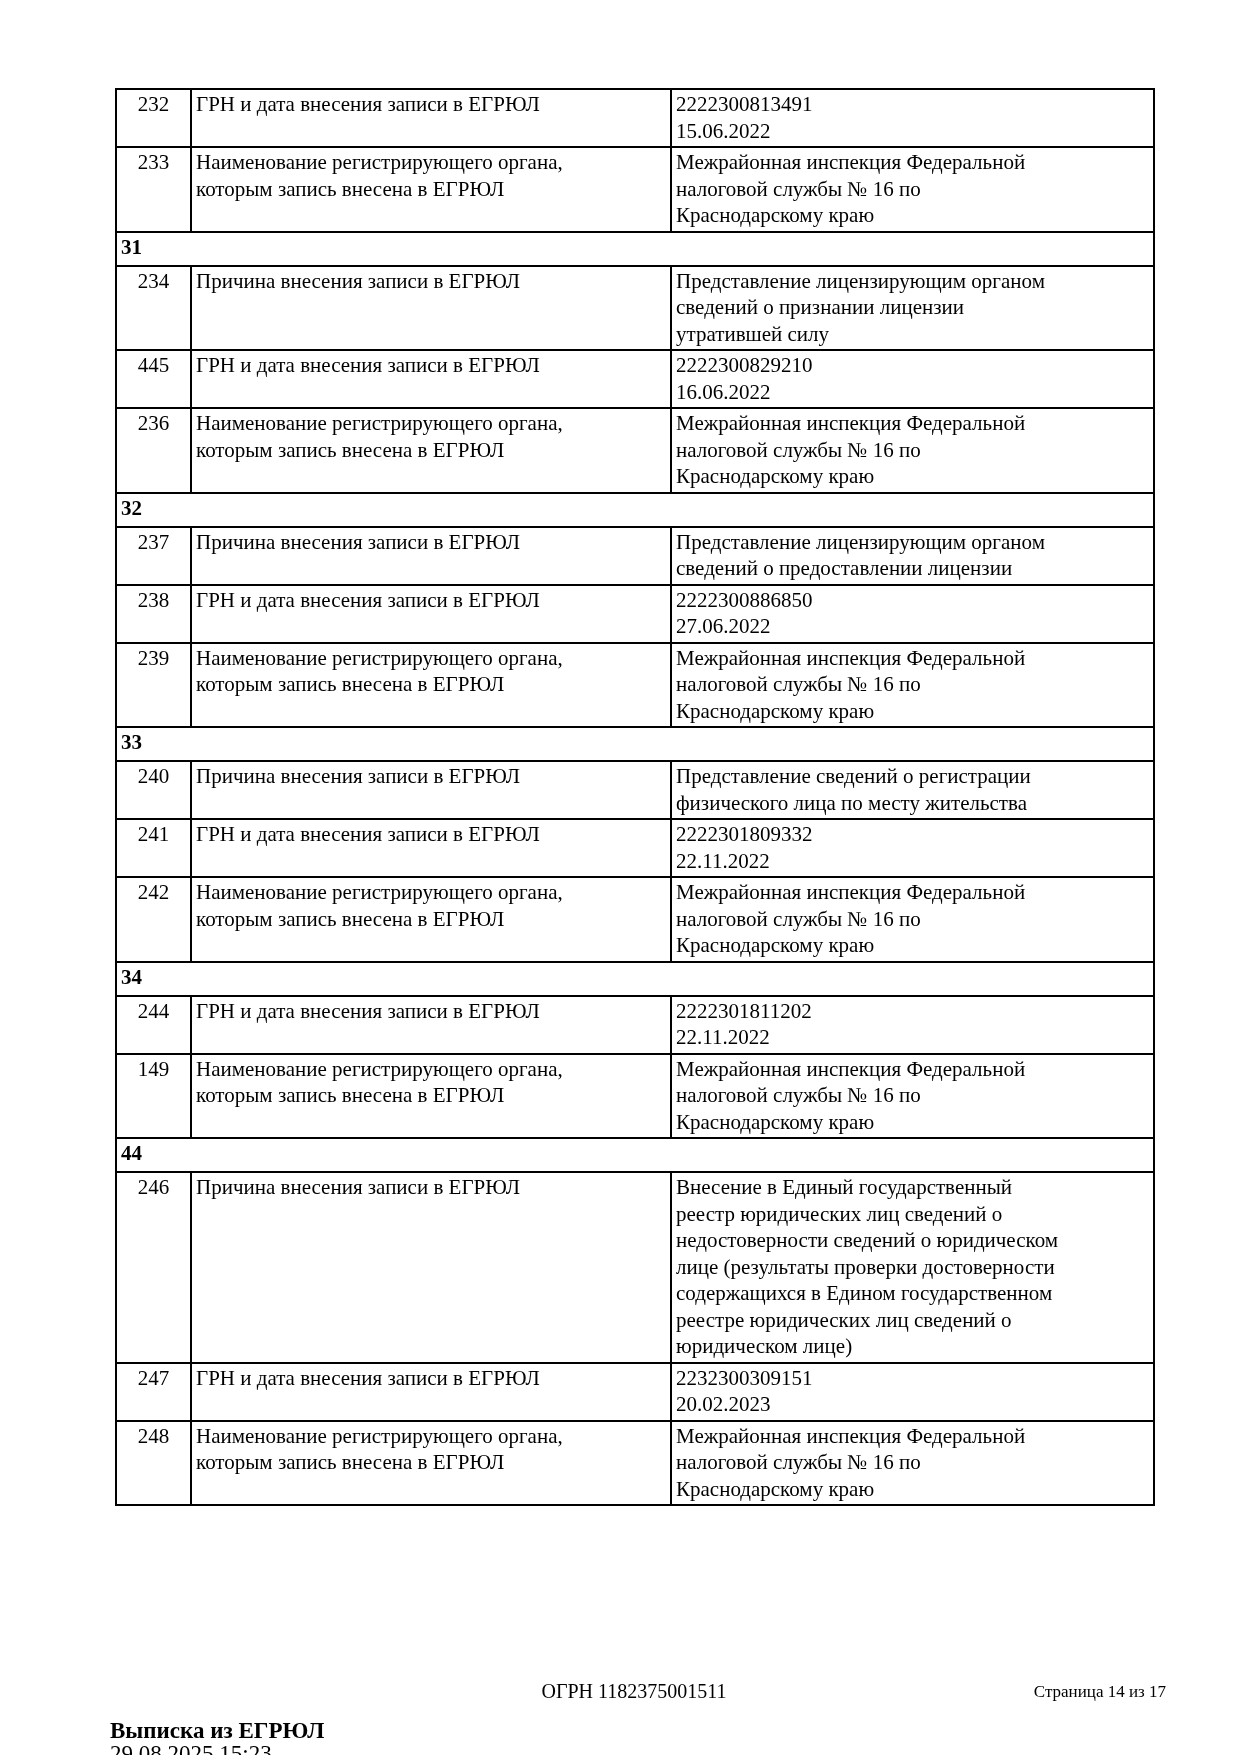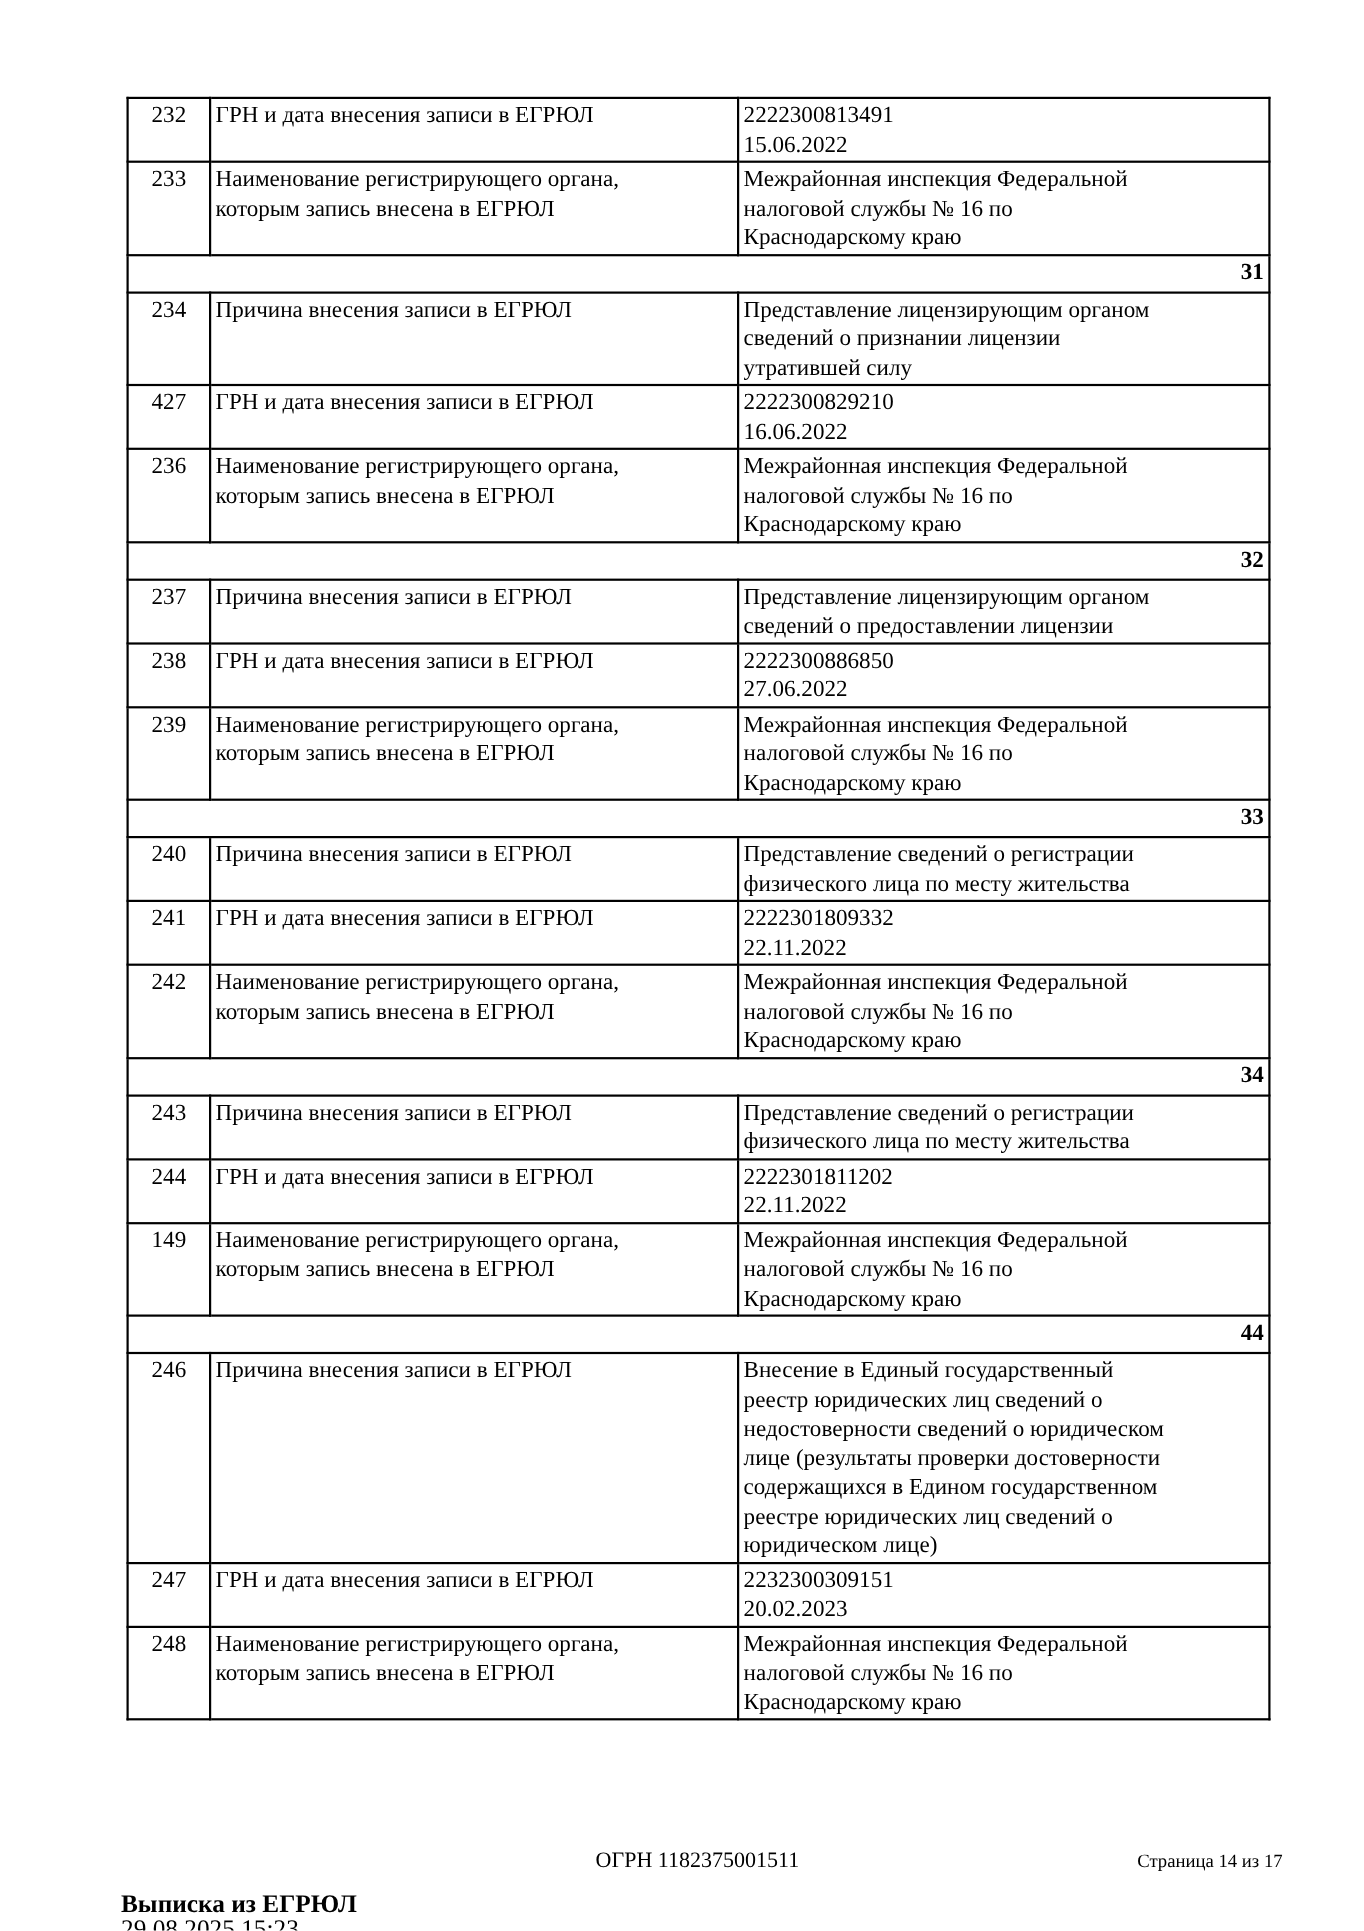--- a/index.html
+++ b/index.html
@@ -42,21 +42,21 @@
   col.c-value { width: 483px; }
   td.cell-num {
     text-align: center;
     padding-left: 0;
     padding-right: 0;
     border-radius: 20px;
   }
   td.cell-label { padding-left: 5px; }
   td.cell-value { padding-left: 6px; }
   td.section-cell {
-    text-align: right;
+    text-align: left;
     font-weight: bold;
     height: 29px;
     padding-top: 2px;
     white-space: normal;
   }
   .footer-left {
     position: absolute;
     left: 110px;
     top: 1719px;
     font-size: 23px;
@@ -110,21 +110,21 @@
           <td colspan="3" class="section-cell">31</td>
         </tr>
         <tr>
           <td class="cell-num">234</td>
           <td class="cell-label">Причина внесения записи в ЕГРЮЛ</td>
           <td class="cell-value">Представление лицензирующим органом
 сведений о признании лицензии
 утратившей силу</td>
         </tr>
         <tr>
-          <td class="cell-num">427</td>
+          <td class="cell-num">445</td>
           <td class="cell-label">ГРН и дата внесения записи в ЕГРЮЛ</td>
           <td class="cell-value">2222300829210
 16.06.2022</td>
         </tr>
         <tr>
           <td class="cell-num">236</td>
           <td class="cell-label">Наименование регистрирующего органа,
 которым запись внесена в ЕГРЮЛ</td>
           <td class="cell-value">Межрайонная инспекция Федеральной
 налоговой службы № 16 по
@@ -171,26 +171,20 @@
         <tr>
           <td class="cell-num">242</td>
           <td class="cell-label">Наименование регистрирующего органа,
 которым запись внесена в ЕГРЮЛ</td>
           <td class="cell-value">Межрайонная инспекция Федеральной
 налоговой службы № 16 по
 Краснодарскому краю</td>
         </tr>
         <tr>
           <td colspan="3" class="section-cell">34</td>
-        </tr>
-        <tr>
-          <td class="cell-num">243</td>
-          <td class="cell-label">Причина внесения записи в ЕГРЮЛ</td>
-          <td class="cell-value">Представление сведений о регистрации
-физического лица по месту жительства</td>
         </tr>
         <tr>
           <td class="cell-num">244</td>
           <td class="cell-label">ГРН и дата внесения записи в ЕГРЮЛ</td>
           <td class="cell-value">2222301811202
 22.11.2022</td>
         </tr>
         <tr>
           <td class="cell-num">149</td>
           <td class="cell-label">Наименование регистрирующего органа,

